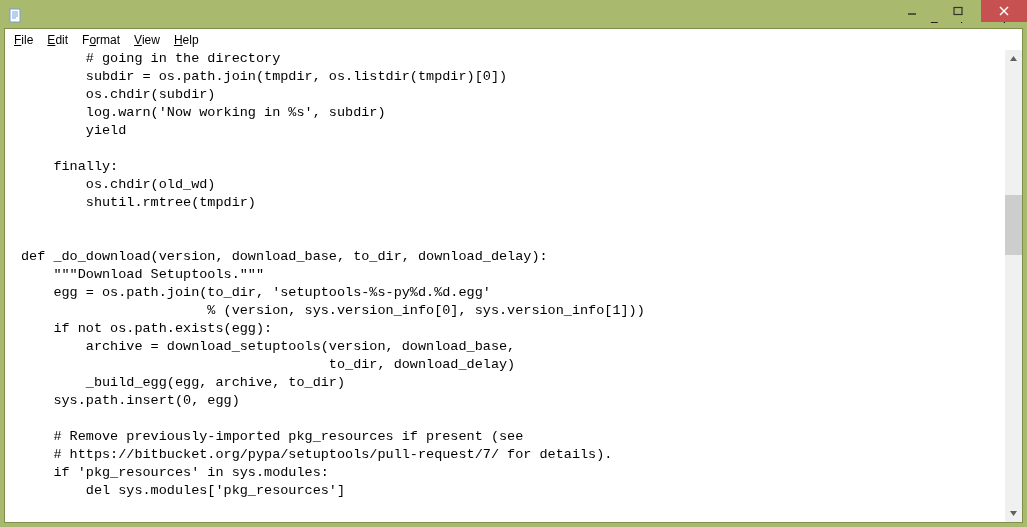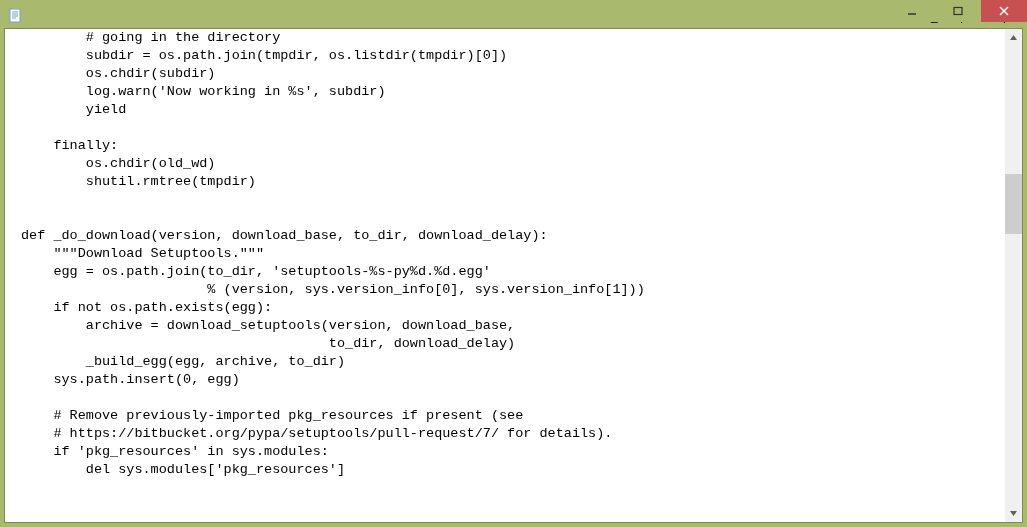--- a/index.html
+++ b/index.html
@@ -129,20 +129,27 @@
       <div class="wc-btn close">
         <svg width="10" height="10" viewBox="0 0 10 10">
           <line x1="1" y1="1" x2="9" y2="9" stroke="#fff" stroke-width="1.5"></line>
           <line x1="9" y1="1" x2="1" y2="9" stroke="#fff" stroke-width="1.5"></line>
         </svg>
       </div>
     </div>
   </div>
 
   <div class="inner">
+    <div class="menubar">
+      <span class="menu-item"><span class="ul">F</span>ile</span>
+      <span class="menu-item"><span class="ul">E</span>dit</span>
+      <span class="menu-item">F<span class="ul">o</span>rmat</span>
+      <span class="menu-item"><span class="ul">V</span>iew</span>
+      <span class="menu-item"><span class="ul">H</span>elp</span>
+    </div>
 
     <div class="editor-wrap">
       <div class="editor" id="editor">        # going in the directory
         subdir = os.path.join(tmpdir, os.listdir(tmpdir)[0])
         os.chdir(subdir)
         log.warn('Now working in %s', subdir)
         yield
 
     finally:
         os.chdir(old_wd)

